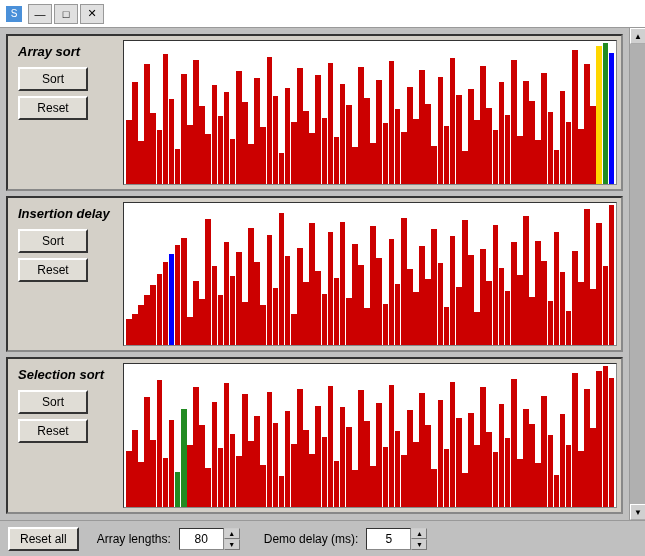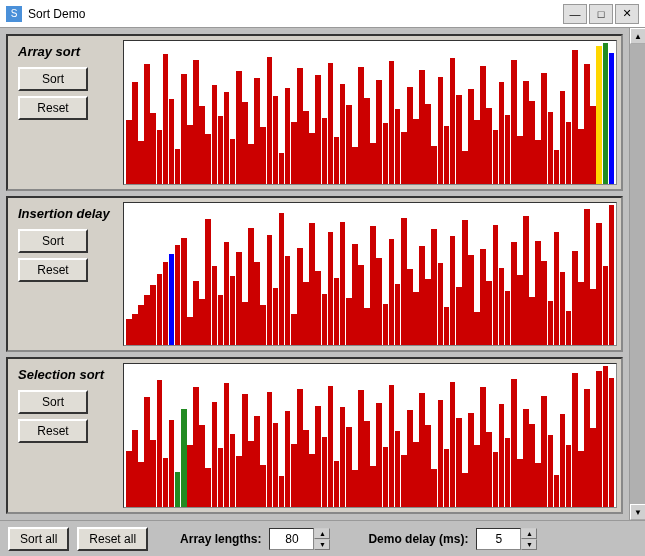--- a/index.html
+++ b/index.html
@@ -137,22 +137,21 @@
       border-right-color: #888;
       border-bottom-color: #888;
       padding: 3px 10px;
       font-size: 12px;
       cursor: pointer;
       min-width: 60px;
       text-align: center;
     }
     .label-text {
       font-size: 12px;
-      margin-left: 24px;
-      font-weight: bold;
+      margin-left: 10px;
     }
     .spinner-group {
       display: flex;
       align-items: center;
       margin-right: 6px;
     }
     .spinner-input {
       width: 45px;
       height: 22px;
       border: 1px inset #888;
@@ -176,21 +175,20 @@
       font-size: 7px;
       cursor: pointer;
       line-height: 1;
     }
   </style>
 </head>
 <body>
 
 <div class="title-bar">
   <div class="title-bar-icon">S</div>
-  <span class="title-bar-title">Sort Demo</span>
   <div class="title-bar-controls">
     <div class="title-btn">—</div>
     <div class="title-btn">□</div>
     <div class="title-btn">✕</div>
   </div>
 </div>
 
 <div class="main-content">
   <div class="panels-area" id="panels-area">
 
@@ -469,21 +467,20 @@
       </div>
     </div>
   <div class="scrollbar">
     <div class="scroll-btn">▲</div>
     <div class="scroll-track"></div>
     <div class="scroll-btn">▼</div>
   </div>
 </div>
 
 <div class="bottom-bar">
-  <button class="bottom-btn">Sort all</button>
   <button class="bottom-btn">Reset all</button>
   <span class="label-text">Array lengths:</span>
   <div class="spinner-group">
     <input class="spinner-input" type="text" value="80" style="">
     <div class="spinner-btns">
       <div class="spin-btn">▲</div>
       <div class="spin-btn">▼</div>
     </div>
   </div>
   <span class="label-text">Demo delay (ms):</span>

